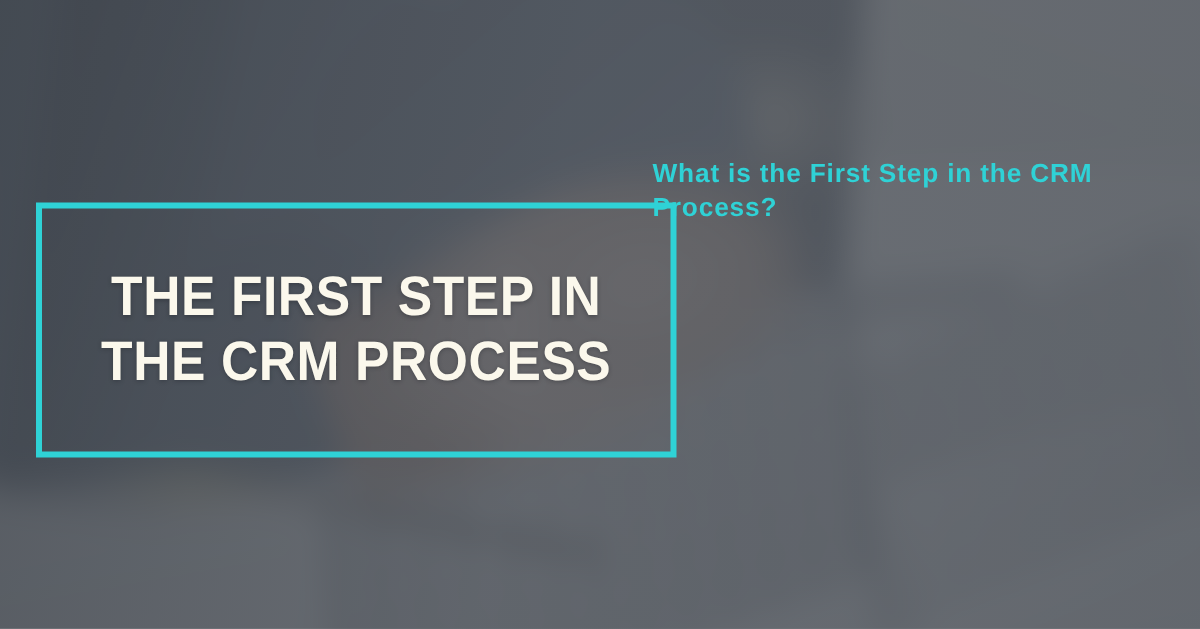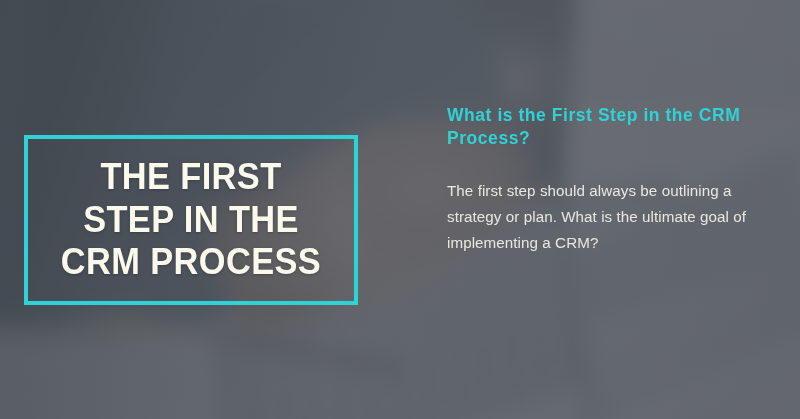--- a/index.html
+++ b/index.html
@@ -135,41 +135,41 @@
     position:absolute; inset:0;
     background:linear-gradient(100deg, rgba(48,54,62,0.38) 0%, rgba(70,75,83,0.12) 45%, rgba(78,83,90,0.30) 100%);
   }
 
   
   #content { position:absolute; inset:0; }
 
   #headline-box {
     position:absolute;
     left:24px; top:135px;
-    width:334px; height:170px;
+    width:427px; height:170px;
     border:4px solid #2fd2d6;
     display:flex; align-items:center; justify-content:center;
   }
   #headline {
     font-family:"Liberation Sans", sans-serif;
     font-weight:bold;
     font-size:37px;
     line-height:1.16;
     letter-spacing:0.4px;
     color:#fbf8ec;
     text-align:center;
     text-transform:uppercase;
     transform:scaleX(0.93);
     padding:0 16px;
     text-shadow:0 1px 3px rgba(25,28,34,0.35);
   }
 
   #right-col {
     position:absolute;
-    left:447px; top:104px;
+    left:435px; top:104px;
     width:300px;
   }
   #right-heading {
     font-family:"Liberation Sans", sans-serif;
     font-weight:bold;
     font-size:17.5px;
     line-height:1.33;
     letter-spacing:0.55px;
     color:#2fd2d6;
     margin-bottom:27px;
@@ -213,17 +213,16 @@
   <div id="overlay2"></div>
 
   <div id="content">
 
     <div id="headline-box">
       <div id="headline">THE FIRST STEP IN THE CRM PROCESS</div>
     </div>
 
     <div id="right-col">
       <div id="right-heading">What is the First Step in the CRM Process?</div>
-      <p class="para">The first step should always be outlining a strategy or plan. What is the ultimate goal of implementing a CRM?</p>
     </div>
 
   </div>
 </div>
 
 </body></html>

